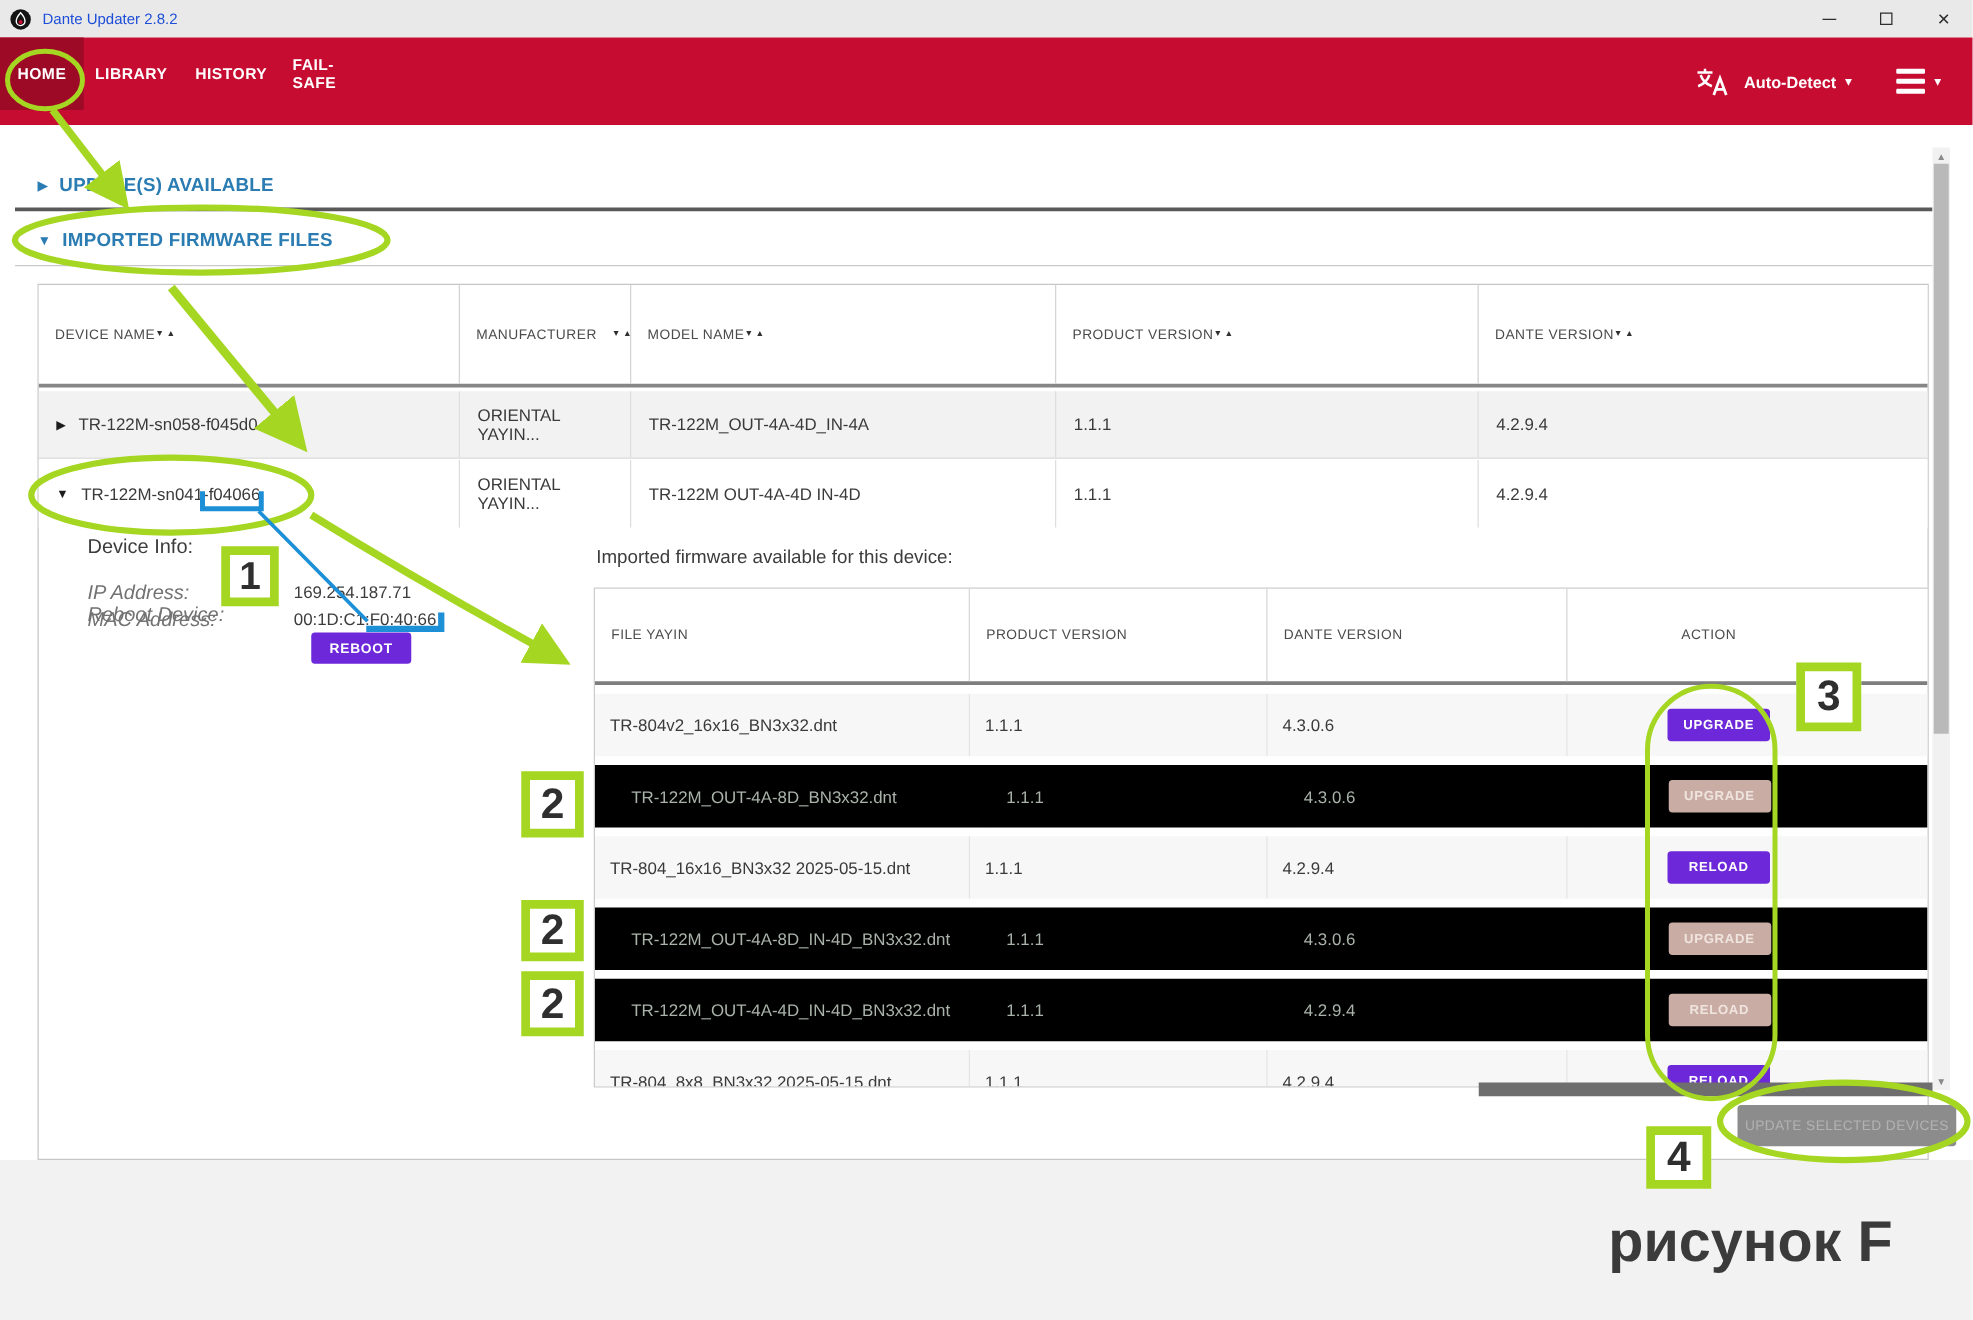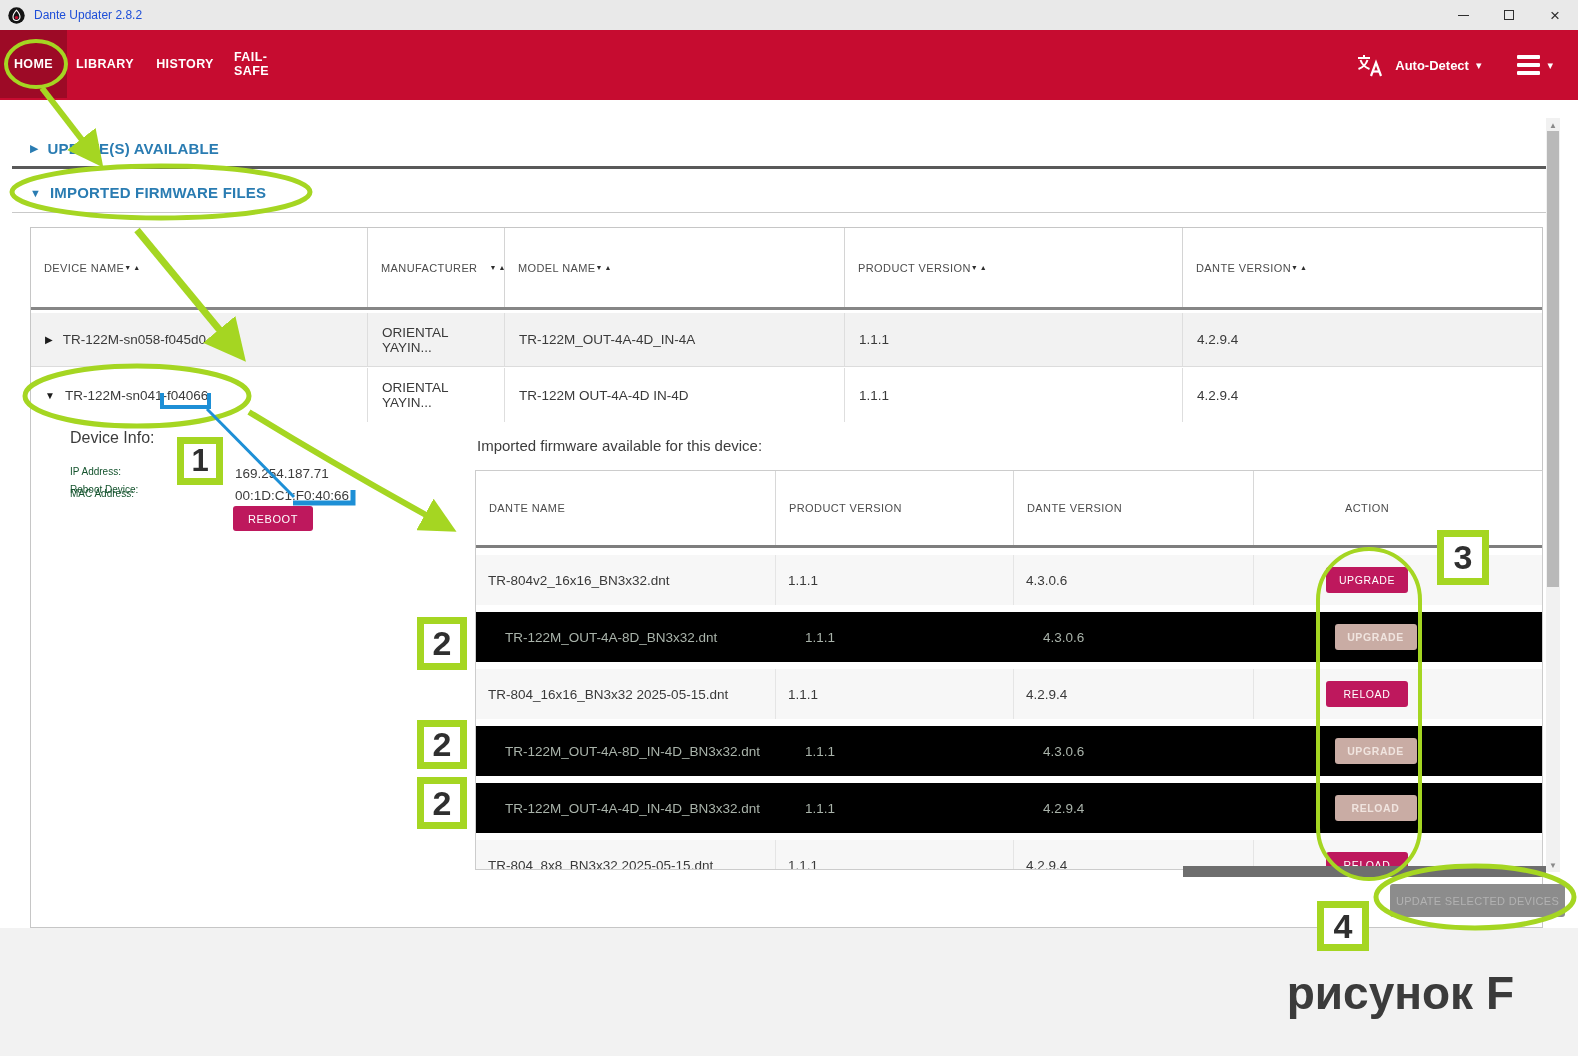--- a/index.html
+++ b/index.html
@@ -21,21 +21,21 @@
   .titlebar .wtitle { font-size:12px; color:#1d4ed8; margin-left:9px; }
   .win-controls { position:absolute; right:0; top:0; height:30px; display:flex; }
   .win-btn { width:46px; height:30px; display:flex; align-items:center; justify-content:center; color:#2e2e2e; }
   .min-glyph { width:11px; height:0; border-top:1.6px solid #2e2e2e; display:block; }
   .max-glyph { width:10px; height:10px; border:1.4px solid #2e2e2e; display:block; }
   .close-glyph { font-size:17px; line-height:1; color:#2e2e2e; }
 
   
   .navbar { position:absolute; top:30px; left:0; width:1578px; height:70px; background:#c60c30; }
   .nav-tab {
-    position:absolute; top:0; height:68px; display:flex; align-items:center; justify-content:center;
+    position:absolute; top:0; height:58px; display:flex; align-items:center; justify-content:center;
     color:#ffffff; font-size:12.5px; font-weight:600; letter-spacing:0.4px;
   }
   .tab-home { left:0; width:67px; background:#9d0a26; }
   .tab-library { left:74px; width:62px; }
   .tab-history { left:154px; width:62px; }
   .tab-failsafe { left:234px; width:68px; }
   .nav-right { position:absolute; right:25px; top:0; height:70px; display:flex; align-items:center; }
   .nav-right .autodetect { color:#fff; font-size:13px; font-weight:700; margin-left:12px; }
   .caret { color:#fff; font-size:11px; margin-left:7px; }
   .burger { display:flex; flex-direction:column; gap:4px; margin-left:36px; }
@@ -66,26 +66,26 @@
     display:flex; align-items:center; padding:0 14px; font-size:13.5px; color:#3a3a3a;
     border-right:1px solid #dedede; height:100%;
   }
   .dev-row .cell:last-child { border-right:none; }
   .row-even { top:313px; background:#f2f2f2; border-bottom:1px solid #dcdcdc; }
   .row-expanded { top:368px; background:#ffffff; }
   .expander { font-size:10px; color:#1c1c1c; margin-right:10px; }
 
   
   .dinfo-h { position:absolute; left:70px; top:429px; font-size:16px; color:#3c3c3c; }
-  .dinfo-lbl { position:absolute; left:70px; font-size:10px; color:#14532d; }
+  .dinfo-lbl { position:absolute; left:70px; font-size:16px; color:#737373;font-style:italic; }
   .dinfo-val { position:absolute; left:235px; font-size:13.5px; color:#3c3c3c; }
   .btn-red {
-    background:#be185d; color:#fff; border:none; border-radius:3px;
-    font-family:"Liberation Sans",sans-serif; font-size:11px; font-weight:400; letter-spacing:0.6px;
-    display:flex; align-items:center; justify-content:center; cursor:pointer;
+    background:#6d28d9; color:#fff; border:none; border-radius:3px;
+    font-family:"Liberation Sans",sans-serif; font-size:11px; font-weight:700; letter-spacing:0.6px;
+    display:flex; align-items:center; justify-content:center; cursor:pointer;margin-left:16px;
   }
   .reboot-btn { position:absolute; left:233px; top:506px; width:80px; height:25px; }
 
   
   .fw-heading { position:absolute; left:477px; top:437px; font-size:15px; color:#3c3c3c; }
   .fw-table { position:absolute; left:475px; top:470px; width:1068px; height:400px;
     border:1px solid #cccccc; overflow:hidden; background:#fff; }
   .fw-header { display:flex; height:77px; border-bottom:3px solid #7e7e7e; background:#fff; }
   .fw-header .hcell {
     display:flex; align-items:center; padding:0 13px; font-size:11px; color:#4c4c4c;
@@ -252,21 +252,21 @@
 <div class="dinfo-val" style="top:466px;">169.254.187.71</div>
 <div class="dinfo-lbl" style="top:488px;">MAC Address:</div>
 <div class="dinfo-val" style="top:488px;">00:1D:C1:F0:40:66</div>
 <div class="dinfo-lbl" style="top:484px;">Reboot Device:</div>
 <button class="btn-red reboot-btn">REBOOT</button>
 
 <div class="fw-heading">Imported firmware available for this device:</div>
 
 <div class="fw-table">
   <div class="fw-header">
-    <div class="hcell f1">DANTE NAME</div>
+    <div class="hcell f1">FILE YAYIN</div>
     <div class="hcell f2">PRODUCT VERSION</div>
     <div class="hcell f3">DANTE VERSION</div>
     <div class="hcell f4">ACTION</div>
   </div>
 
   <div class="fw-row row-light">
     <div class="cell f1">TR-804v2_16x16_BN3x32.dnt</div>
     <div class="cell f2">1.1.1</div>
     <div class="cell f3">4.3.0.6</div>
     <div class="cell f4">

